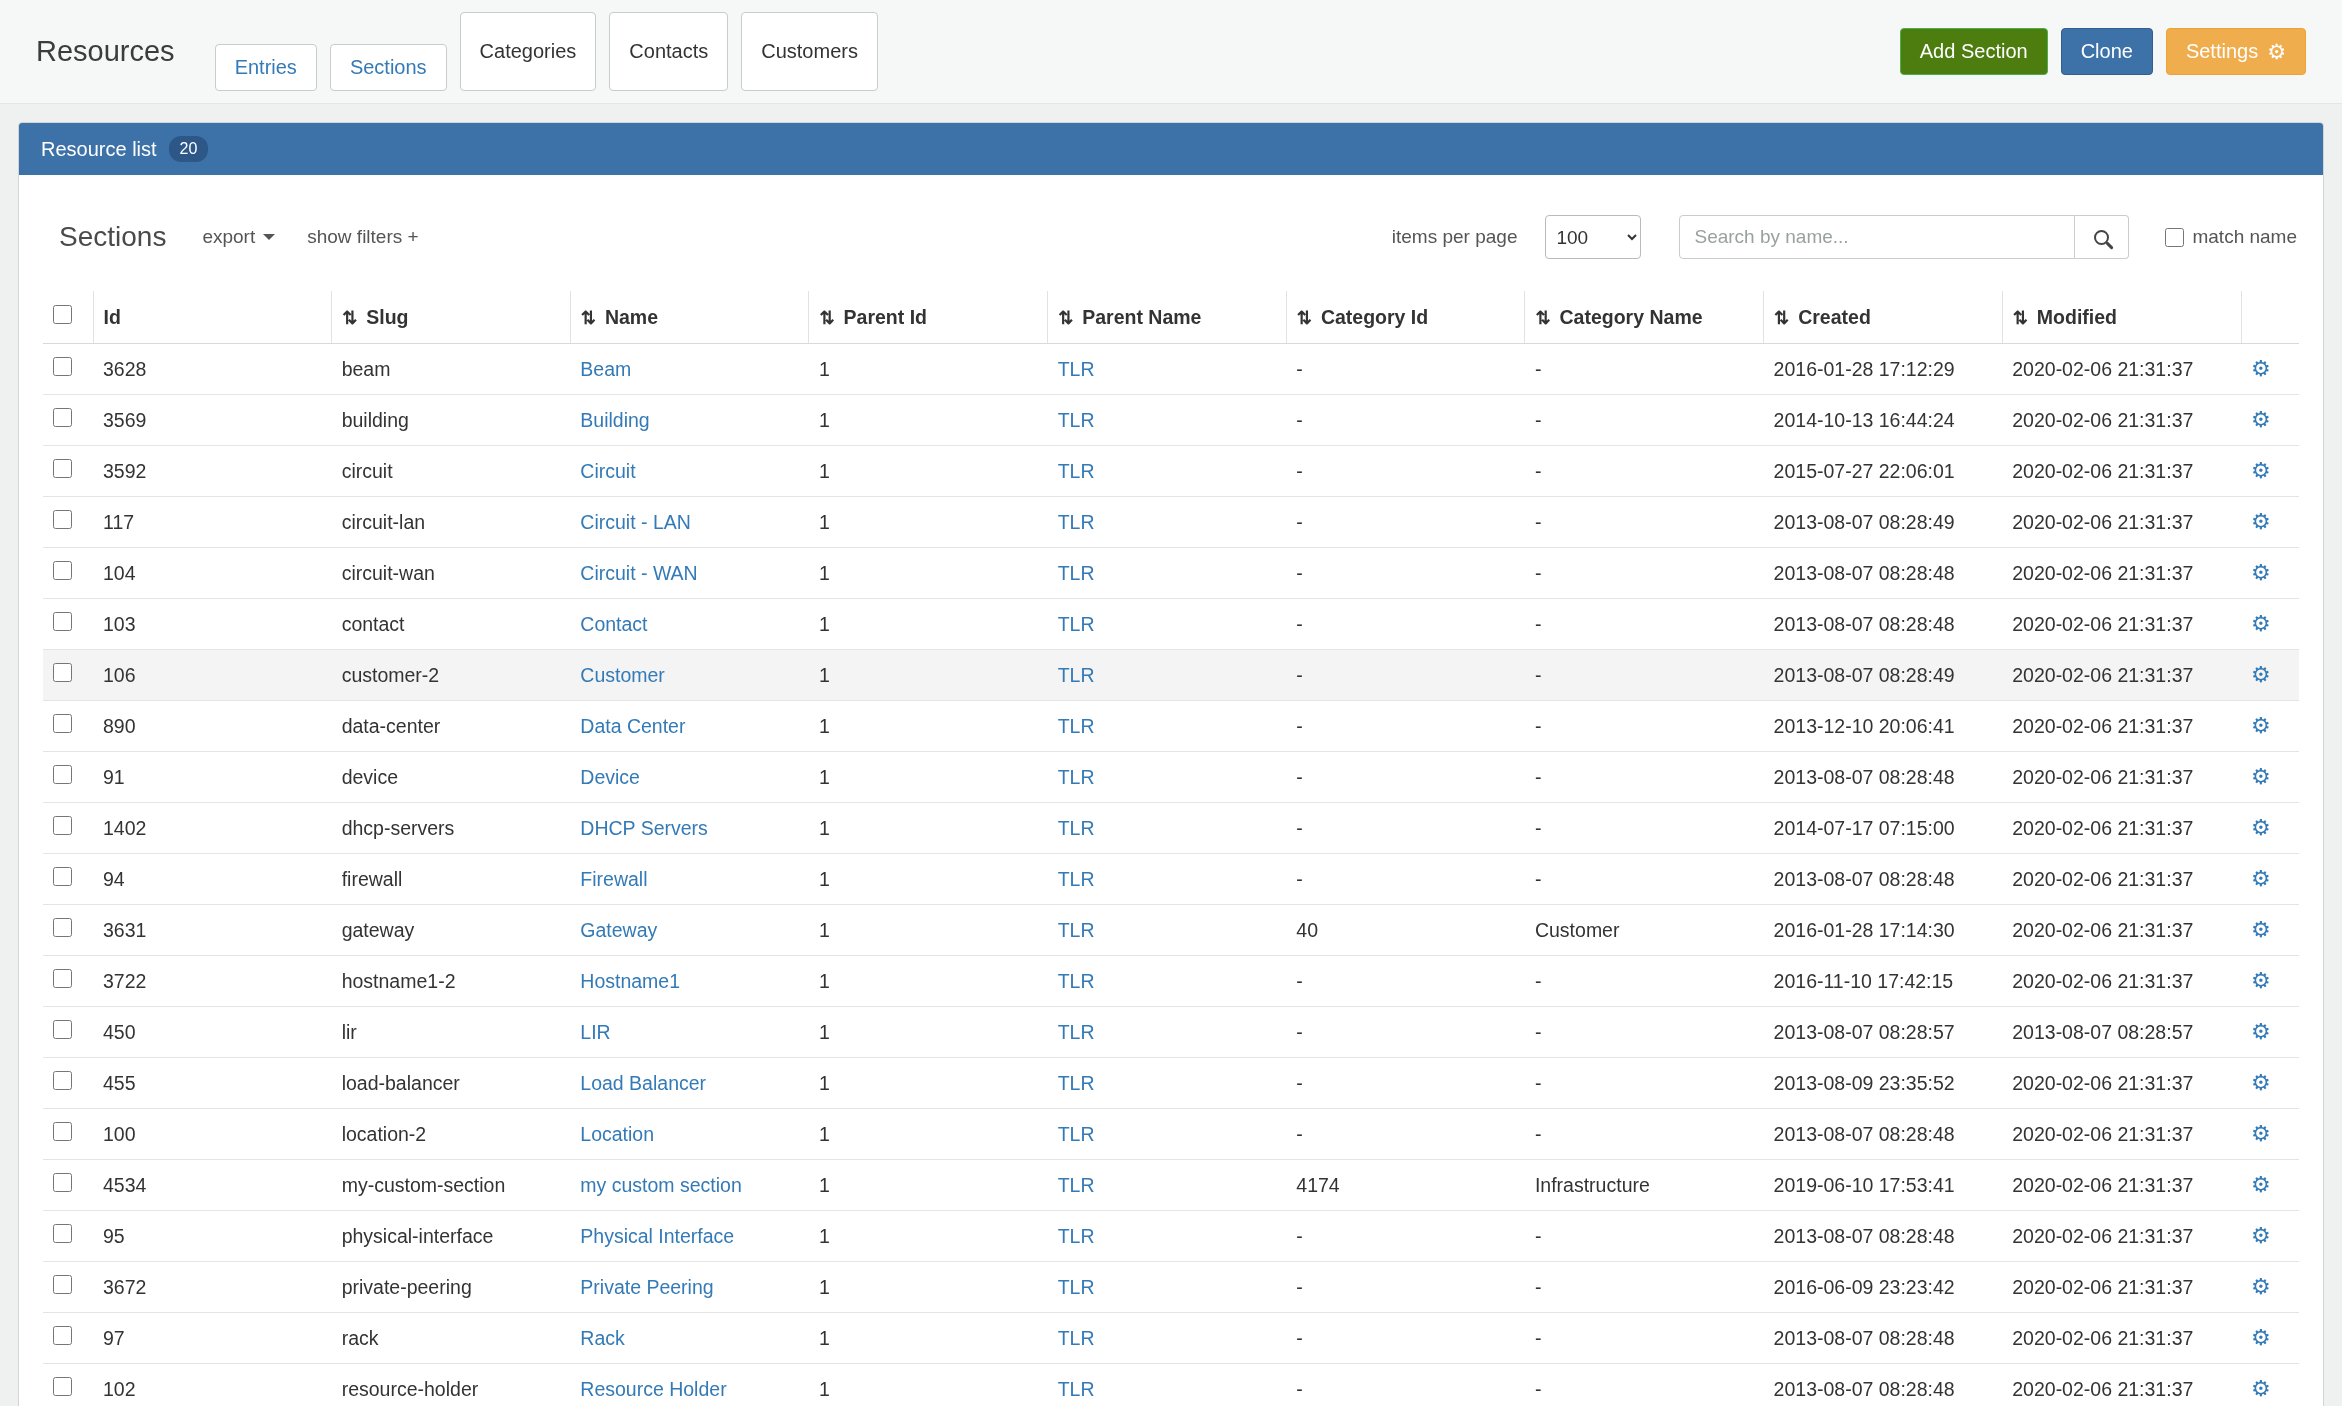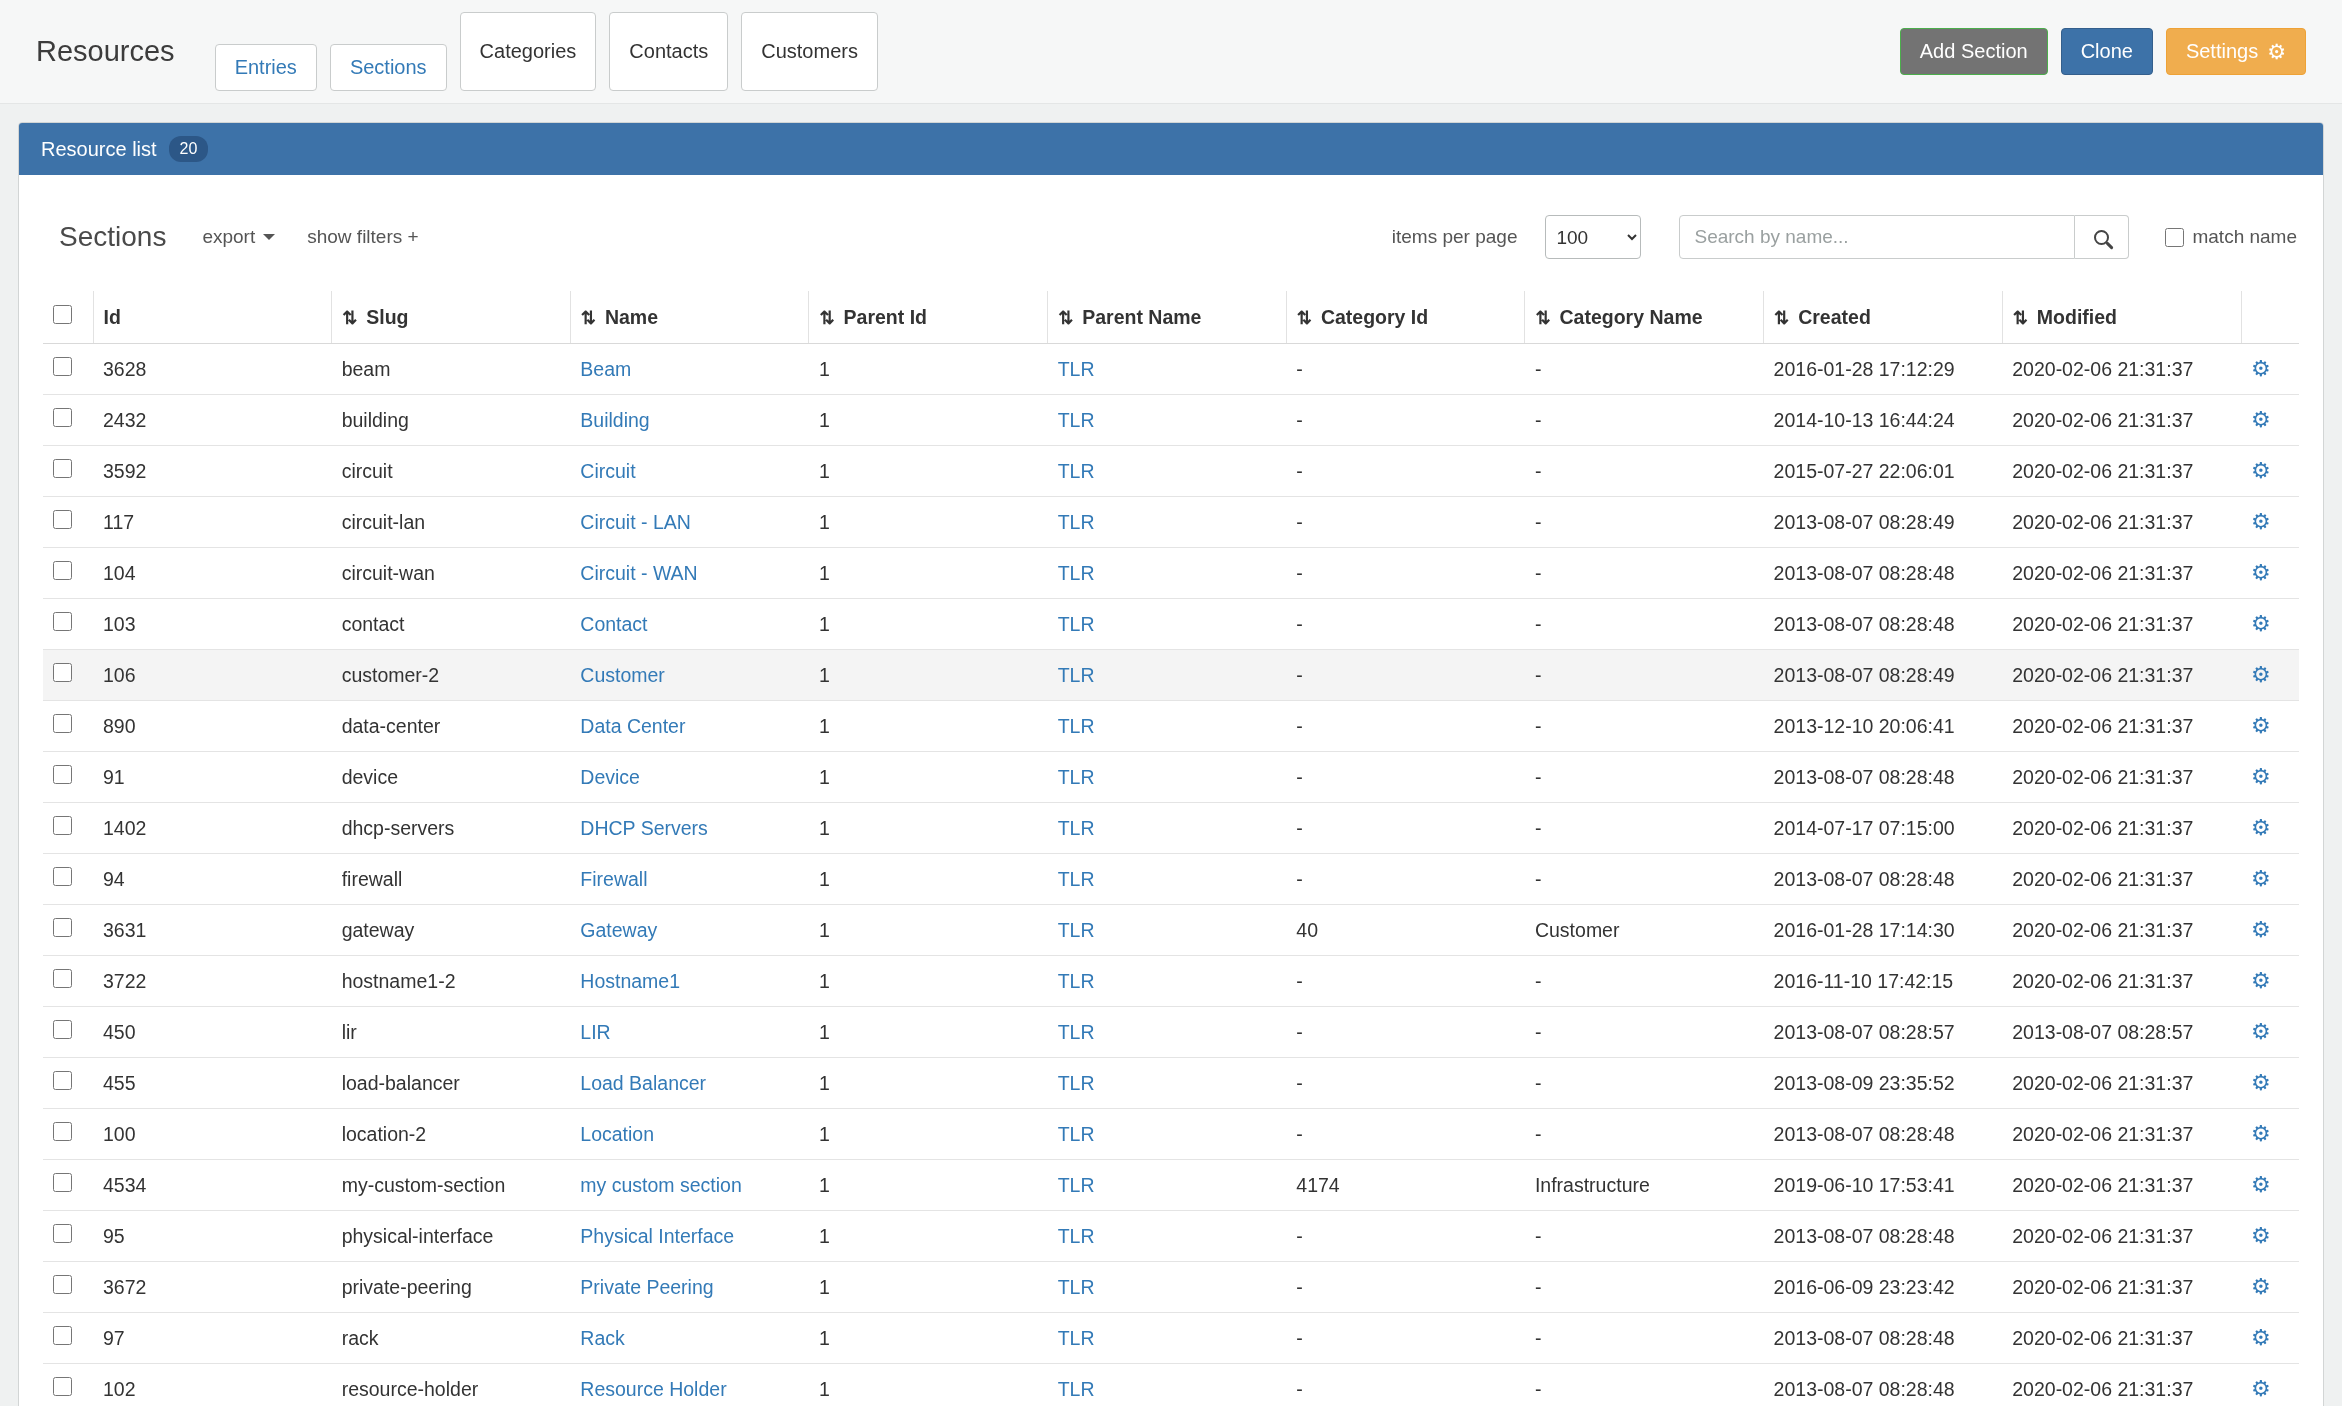--- a/index.html
+++ b/index.html
@@ -29,21 +29,21 @@
     border: 1px solid #c9cccc; border-radius: 4px; color: #333;
     cursor: pointer; font-family: inherit;
   }
   .tab-btn.blue { color: var(--link-blue); margin-top: 32px; }
   .actions { margin-left: auto; display: flex; gap: 13px; }
   .btn {
     font-size: 20px; padding: 11px 19px; border-radius: 4px; color: #fff;
     border: 1px solid transparent; cursor: pointer; font-family: inherit;
     display: inline-flex; align-items: center; gap: 9px;
   }
-  .btn-green  { background: #737373; border-color: #4cae4c; }
+  .btn-green  { background: #4d7c0f; border-color: #4cae4c; }
   .btn-blue   { background: var(--header-blue); border-color: #345f8c; }
   .btn-orange { background: #f0ad4e; border-color: #eea236; }
   .btn .glyph { font-size: 21px; line-height: 1; }
 
   
   .panel {
     margin: 18px; background: #fff;
     border: 1px solid #d2d5d5; border-radius: 4px;
     min-height: 1290px;
   }
@@ -184,21 +184,21 @@
               <td>1</td>
               <td><a class="link" href="#">TLR</a></td>
               <td>-</td>
               <td>-</td>
               <td>2016-01-28 17:12:29</td>
               <td>2020-02-06 21:31:37</td>
               <td><span class="gear">⚙</span></td>
             </tr>
             <tr>
               <td><input type="checkbox" style=""></td>
-              <td>2432</td>
+              <td>3569</td>
               <td>building</td>
               <td><a class="link" href="#">Building</a></td>
               <td>1</td>
               <td><a class="link" href="#">TLR</a></td>
               <td>-</td>
               <td>-</td>
               <td>2014-10-13 16:44:24</td>
               <td>2020-02-06 21:31:37</td>
               <td><span class="gear">⚙</span></td>
             </tr>

